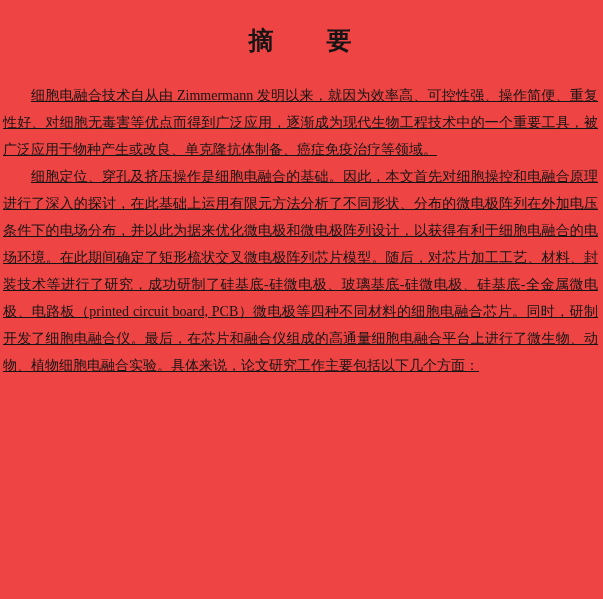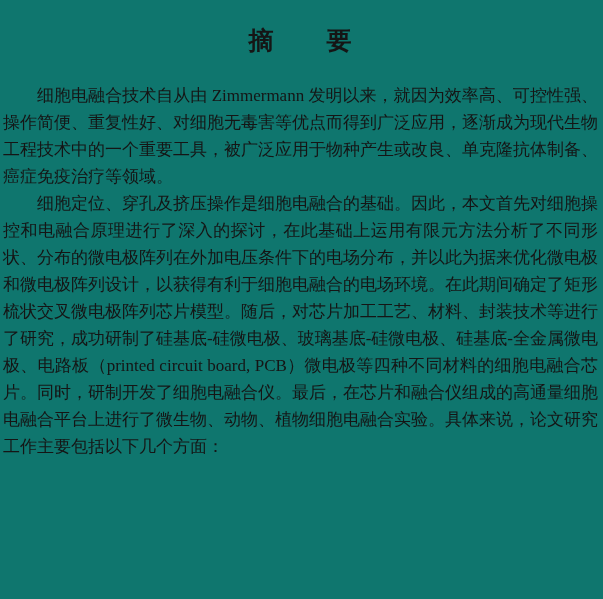--- a/index.html
+++ b/index.html
@@ -5,43 +5,44 @@
   html, body {
     margin: 0;
     padding: 0;
     background: #ffffff;
   }
   .page {
     position: relative;
     width: 603px;
     height: 599px;
     box-sizing: border-box;
-    background: #0f766e;
+    background: #ef4444;
     color: #151515;
     font-family: "Liberation Serif", "DejaVu Serif", serif;
     padding: 26px 5px 0 3px;
     overflow: hidden;
   }
   .doc-title {
     margin: 0 0 26px 0;
     text-align: center;
     font-size: 25px;
     font-weight: bold;
     line-height: 30px;
     letter-spacing: 1px;
     white-space: pre;
   }
   .para {
     margin: 0;
-    font-size: 17px;
+    font-size: 14px;
     line-height: 27px;
     text-align: justify;
     text-justify: inter-ideograph;
     text-indent: 2em;
     word-break: break-word;
+    text-decoration: underline;
   }
 </style>
 </head>
 <body>
 
 <div class="page">
   <h1 class="doc-title">摘　　要</h1>
 
   <p class="para">细胞电融合技术自从由 Zimmermann 发明以来，就因为效率高、可控性强、操作简便、重复性好、对细胞无毒害等优点而得到广泛应用，逐渐成为现代生物工程技术中的一个重要工具，被广泛应用于物种产生或改良、单克隆抗体制备、癌症免疫治疗等领域。</p>
 

